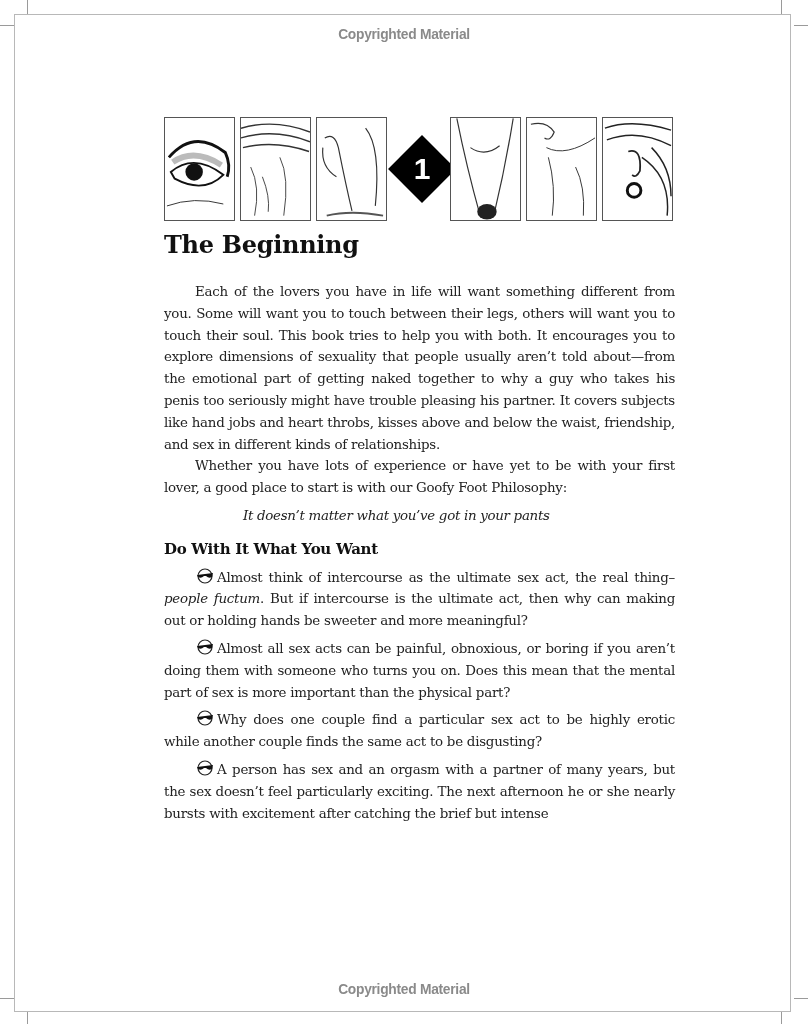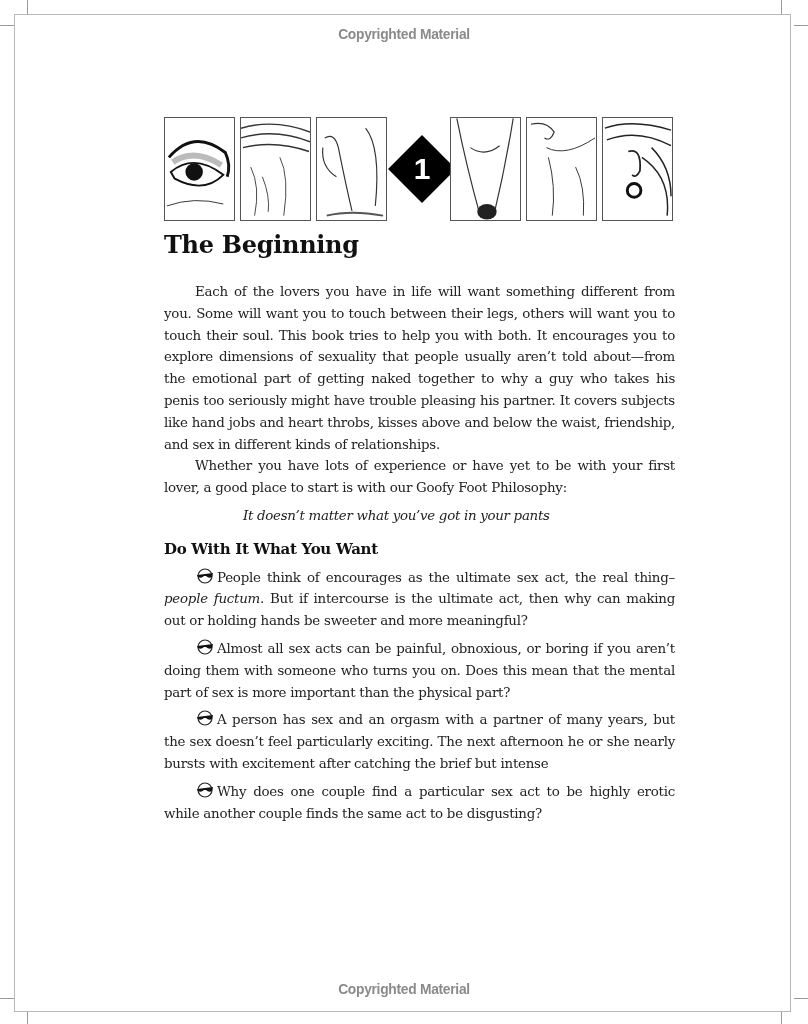--- a/index.html
+++ b/index.html
@@ -133,41 +133,41 @@
     <div>It doesn’t matter what you’ve got in your pants</div>
   </div>
   <div class="section-head">Do With It What You Want</div>
 
   <p class="bullet-para">
     <span class="sunglasses-icon">
       <svg viewBox="0 0 20 16">
           <circle cx="10" cy="8" r="7" fill="#fff" stroke="#222" stroke-width="1.2"></circle>
           <path d="M2 7 L18 5 L17 9 Q14 11 11 8 L9 8 Q6 11 3 9 Z" fill="#111"></path>
         </svg>
-    </span><span>People think of encourages as the ultimate sex act, the real thing–</span><i>people fuctum</i><span>. But if intercourse is the ultimate act, then why can making out or holding hands be sweeter and more meaningful?</span>
+    </span><span>Almost think of intercourse as the ultimate sex act, the real thing–</span><i>people fuctum</i><span>. But if intercourse is the ultimate act, then why can making out or holding hands be sweeter and more meaningful?</span>
   </p>
   <p class="bullet-para">
     <span class="sunglasses-icon">
       <svg viewBox="0 0 20 16">
           <circle cx="10" cy="8" r="7" fill="#fff" stroke="#222" stroke-width="1.2"></circle>
           <path d="M2 7 L18 5 L17 9 Q14 11 11 8 L9 8 Q6 11 3 9 Z" fill="#111"></path>
         </svg>
     </span><span>Almost all sex acts can be painful, obnoxious, or boring if you aren’t doing them with someone who turns you on. Does this mean that the mental part of sex is more important than the physical part?</span>
   </p>
   <p class="bullet-para">
     <span class="sunglasses-icon">
       <svg viewBox="0 0 20 16">
           <circle cx="10" cy="8" r="7" fill="#fff" stroke="#222" stroke-width="1.2"></circle>
           <path d="M2 7 L18 5 L17 9 Q14 11 11 8 L9 8 Q6 11 3 9 Z" fill="#111"></path>
         </svg>
-    </span><span>A person has sex and an orgasm with a partner of many years, but the sex doesn’t feel particularly exciting. The next afternoon he or she nearly bursts with excitement after catching the brief but intense</span>
+    </span><span>Why does one couple find a particular sex act to be highly erotic while another couple finds the same act to be disgusting?</span>
   </p>
   <p class="bullet-para">
     <span class="sunglasses-icon">
       <svg viewBox="0 0 20 16">
           <circle cx="10" cy="8" r="7" fill="#fff" stroke="#222" stroke-width="1.2"></circle>
           <path d="M2 7 L18 5 L17 9 Q14 11 11 8 L9 8 Q6 11 3 9 Z" fill="#111"></path>
         </svg>
-    </span><span>Why does one couple find a particular sex act to be highly erotic while another couple finds the same act to be disgusting?</span>
+    </span><span>A person has sex and an orgasm with a partner of many years, but the sex doesn’t feel particularly exciting. The next afternoon he or she nearly bursts with excitement after catching the brief but intense</span>
   </p>
 </div>
 
 <div class="copyright bottom">Copyrighted Material</div>
 
 </body></html>

